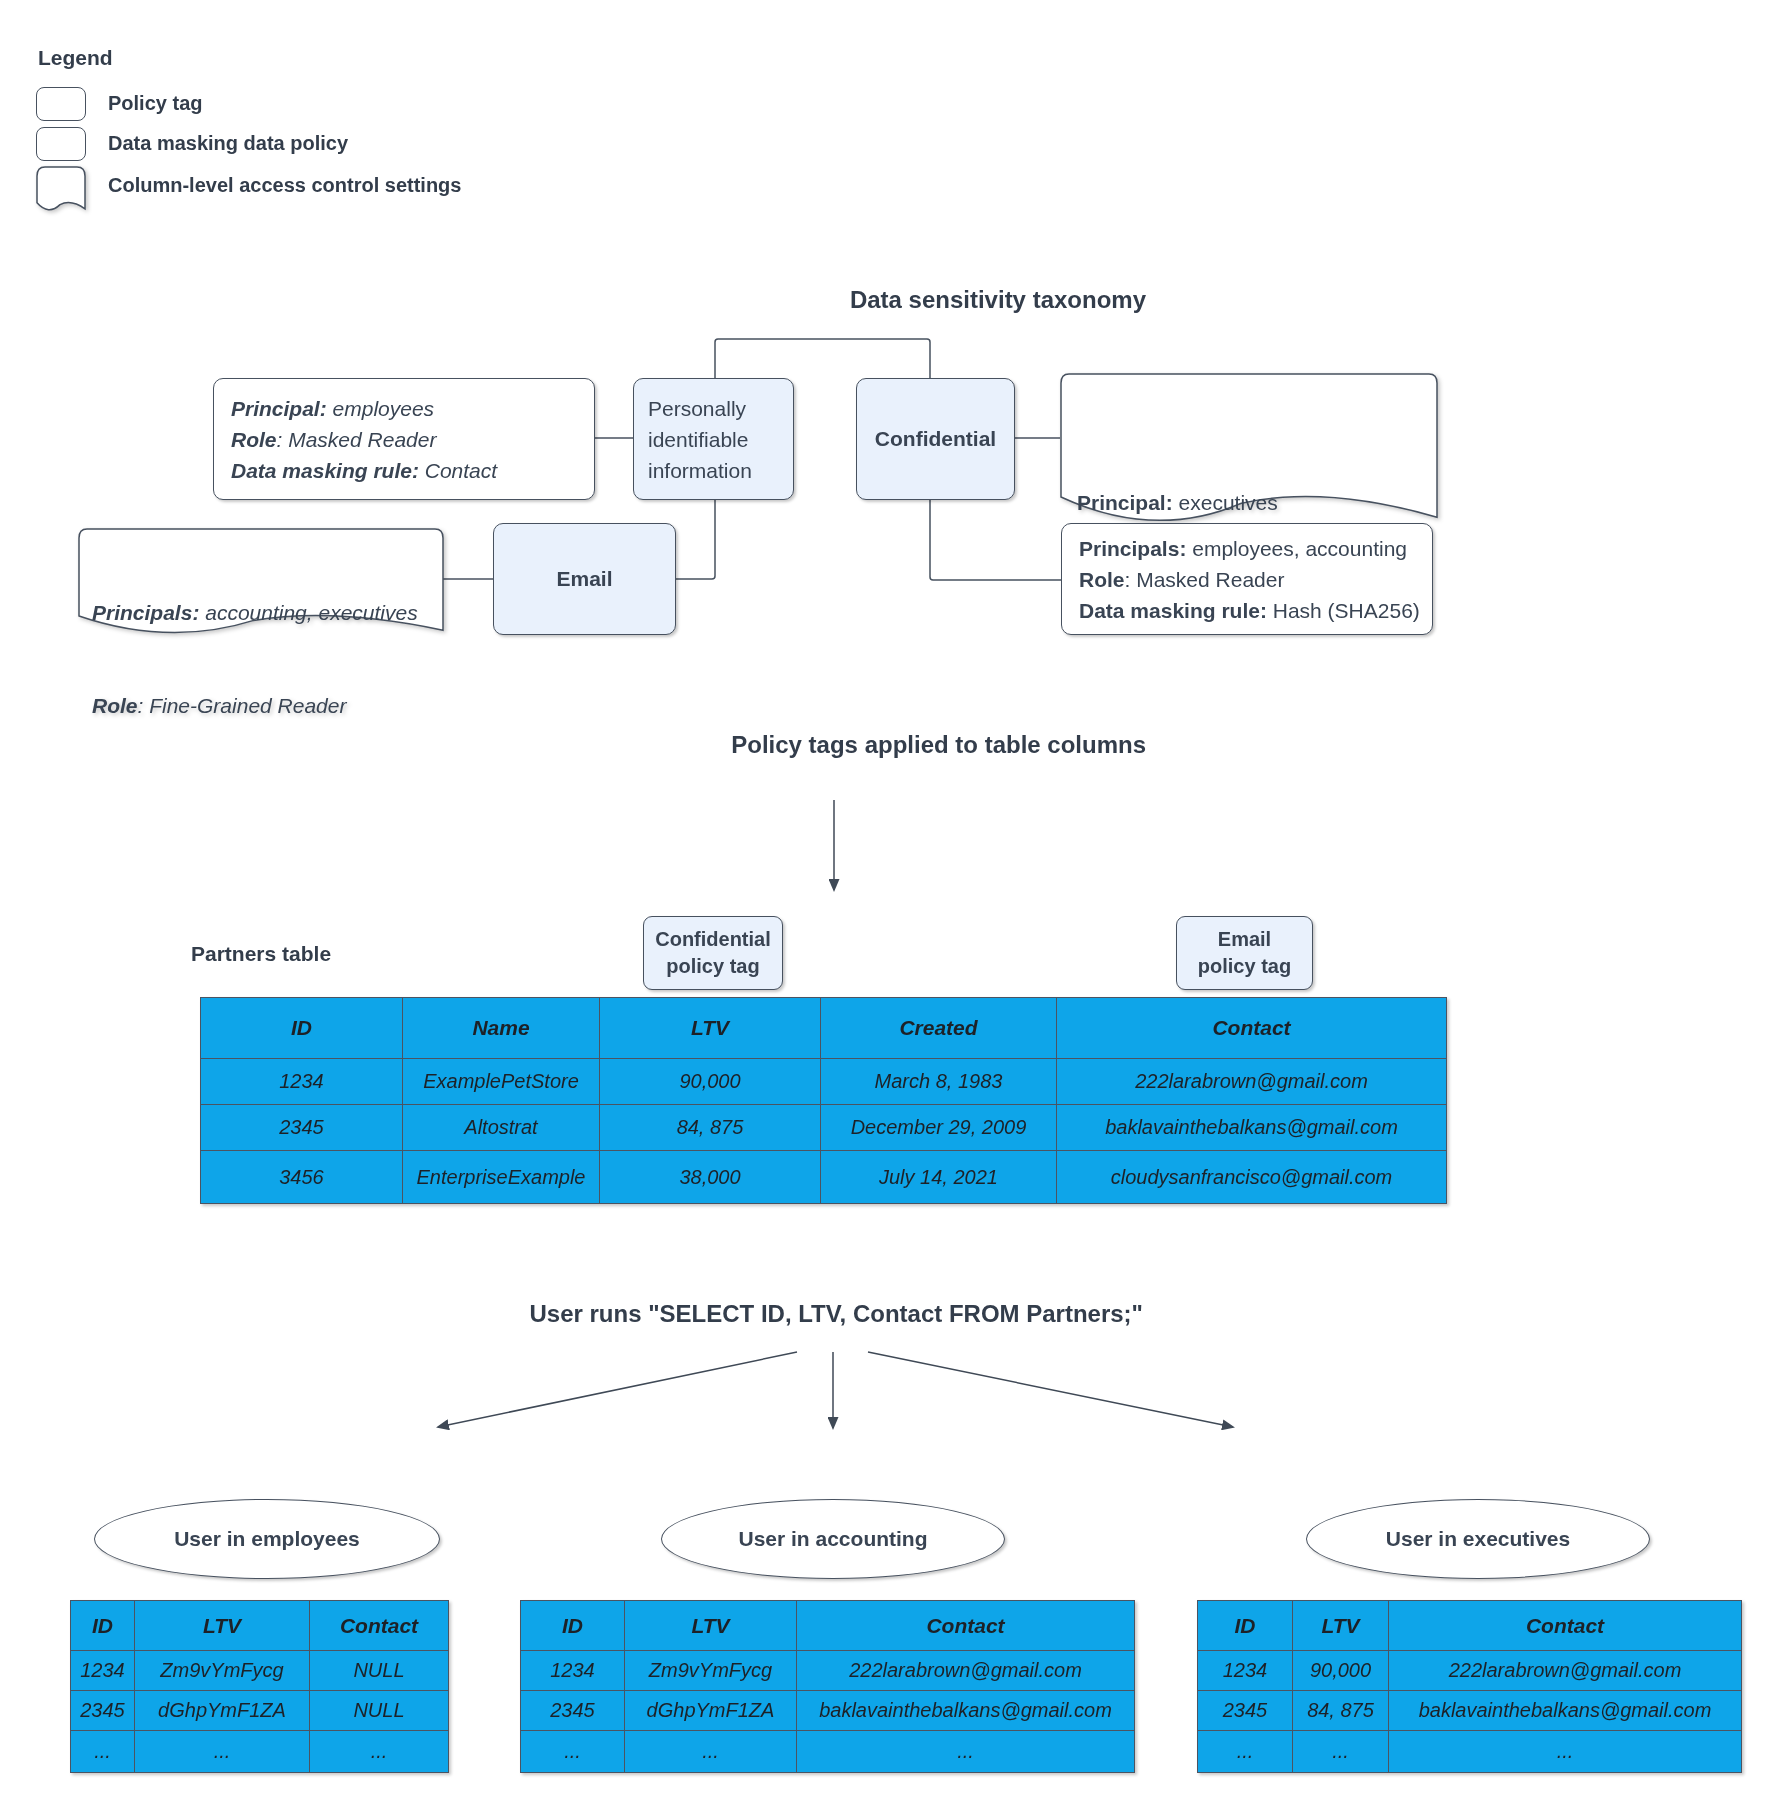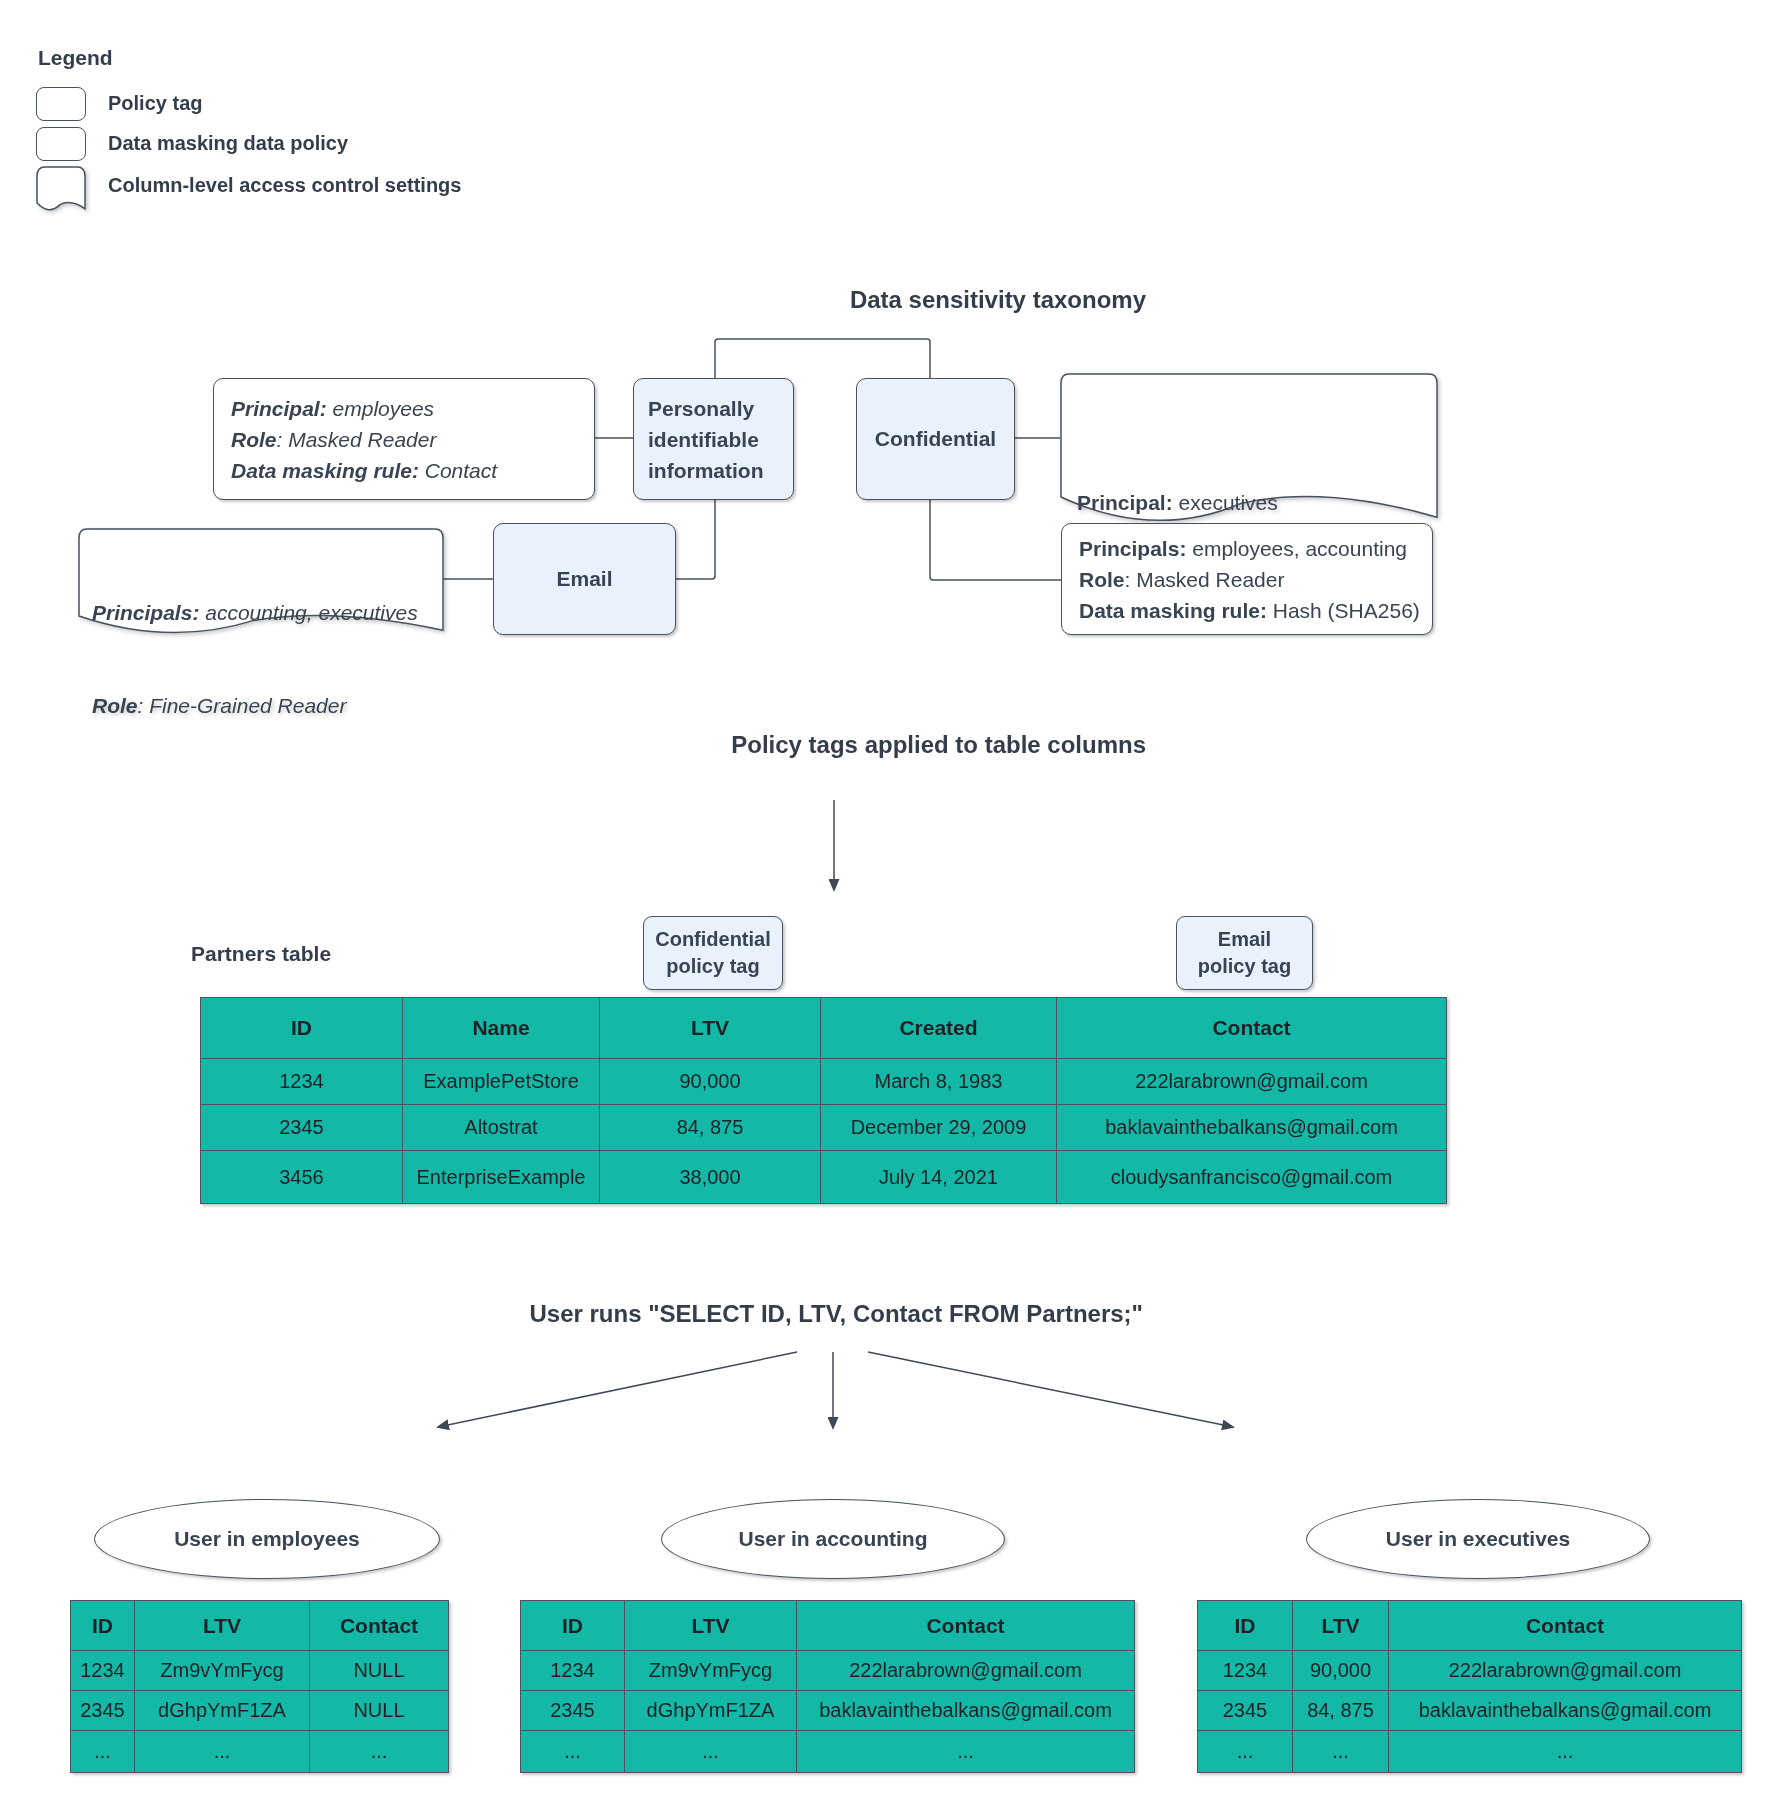--- a/index.html
+++ b/index.html
@@ -12,41 +12,41 @@
     position:absolute;background:#fff;border:1.5px solid #47515f;border-radius:10px;
     box-shadow:2px 2px 3px rgba(0,0,0,.22);box-sizing:border-box;
   }
   .blue{background:#e9f1fc;}
   .lines{display:flex;flex-direction:column;justify-content:center;height:100%;
          padding-left:17px;padding-right:4px;font-size:21px;line-height:31px;white-space:pre-wrap;}
   .lines .b, .b{font-weight:bold;}
   .center-lbl{display:flex;align-items:center;justify-content:center;height:100%;
               font-weight:bold;font-size:21px;text-align:center;line-height:30px;}
   .pii-lbl{display:flex;align-items:center;height:100%;padding-left:14px;
-           font-weight:bold;font-size:21px;line-height:31px;}
+           font-weight:normal;font-size:21px;line-height:31px;}
   .doc-wrap{position:absolute;filter:drop-shadow(2px 2px 2px rgba(0,0,0,.22));}
   .doc-wrap svg{display:block;overflow:visible;}
   .doc-wrap path{fill:#ffffff;stroke:#47515f;stroke-width:1.5;}
   .doc-text{position:absolute;left:0;top:0;width:100%;box-sizing:border-box;
             font-size:21px;line-height:31px;white-space:pre-wrap;}
   .tag{
     position:absolute;background:#e9f1fc;border:1.5px solid #47515f;border-radius:9px;
     box-shadow:2px 2px 3px rgba(0,0,0,.22);display:flex;flex-direction:column;
     align-items:center;justify-content:center;font-weight:bold;font-size:20px;line-height:27px;
     box-sizing:border-box;text-align:center;
   }
   .heading{position:absolute;width:620px;text-align:right;font-weight:bold;font-size:24px;color:#333d4b;}
   .ellipse{
     position:absolute;background:#fff;border:1.5px solid #47515f;border-radius:50%;
     box-shadow:2px 2px 3px rgba(0,0,0,.22);display:flex;align-items:center;justify-content:center;
     font-weight:bold;font-size:21px;box-sizing:border-box;
   }
   
-  table{border-collapse:collapse;position:absolute;background:#14b8a6;
-        box-shadow:2px 2px 3px rgba(0,0,0,.22);table-layout:fixed;}
+  table{border-collapse:collapse;position:absolute;background:#0ea5e9;
+        box-shadow:2px 2px 3px rgba(0,0,0,.22);table-layout:fixed;font-style:italic;}
   th,td{border:1.5px solid #4b5462;text-align:center;color:#1d2127;overflow:hidden;}
   th{font-weight:bold;font-size:21px;}
   td{font-size:20px;}
   #svg-overlay{position:absolute;left:0;top:0;z-index:0;}
   .shape{z-index:1;}
   #legend-title{position:absolute;left:38px;top:46px;font-weight:bold;font-size:21px;color:#333d4b;}
   .legend-label{position:absolute;left:108px;font-weight:bold;font-size:20px;color:#333d4b;}
   .swatch{position:absolute;left:36px;width:50px;height:34px;border:1.5px solid #47515f;
           border-radius:8px;box-sizing:border-box;background:#fff;}
   .plabel{position:absolute;font-weight:bold;font-size:21px;color:#333d4b;}

